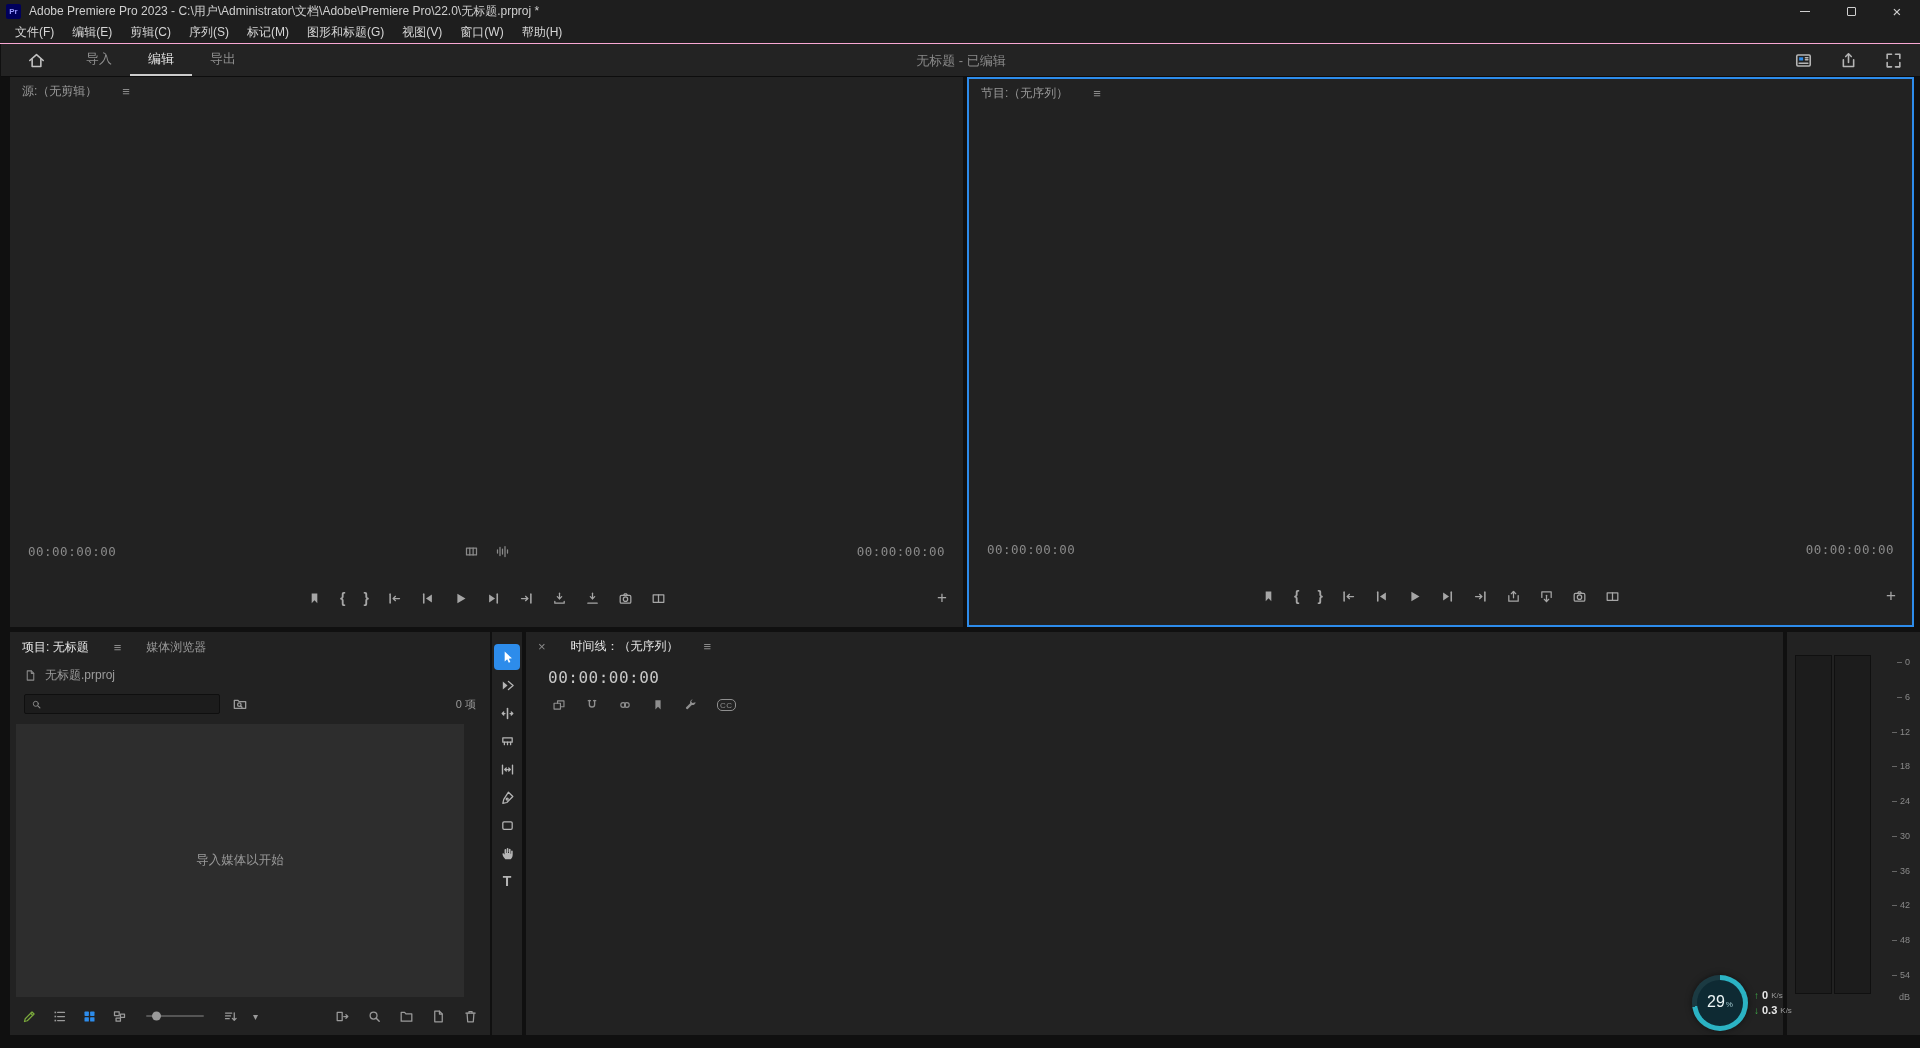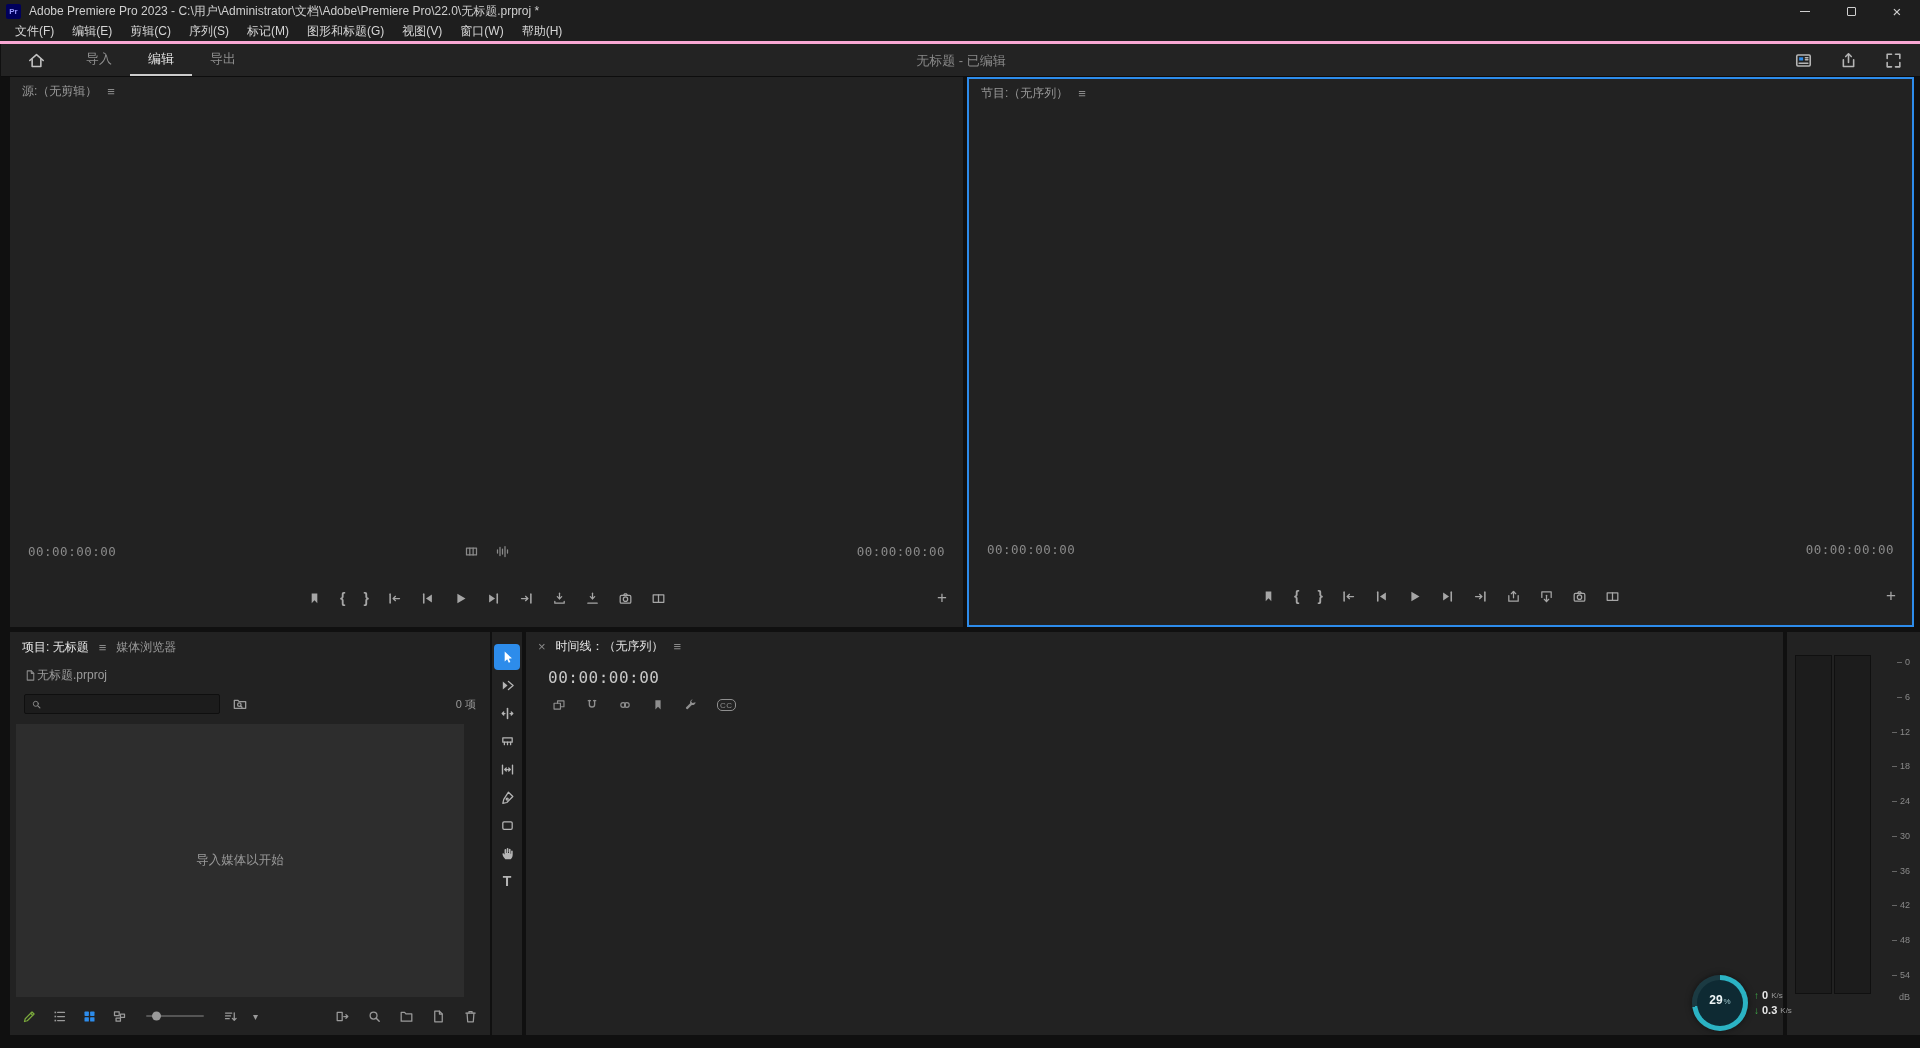--- a/index.html
+++ b/index.html
@@ -12,58 +12,58 @@
   .titlebar{position:absolute;left:0;top:0;width:100%;height:22px;background:#1e1e1e;display:flex;align-items:center;padding-left:6px}
   .prlogo{width:15px;height:15px;background:#00005b;color:#9999ff;font-size:8px;font-weight:bold;display:flex;align-items:center;justify-content:center;border-radius:2px;margin-right:8px;flex:none}
   .wintitle{font-size:12px;color:#cfcfcf;white-space:nowrap}
   .wincontrols{margin-left:auto;display:flex;height:100%}
   .winbtn{width:46px;height:100%;display:flex;align-items:center;justify-content:center;color:#cfcfcf}
   .minbar{width:10px;height:1px;background:#cfcfcf}
   .restorebox{width:9px;height:9px;border:1px solid #cfcfcf;border-radius:1px}
   .closex{font-size:15px;line-height:1}
 
   
-  .menubar{position:absolute;left:0;top:22px;width:100%;height:22px;background:#1e1e1e;display:flex;align-items:flex-end;padding-left:6px;border-bottom:3px solid #f9a8d4}
+  .menubar{position:absolute;left:0;top:22px;width:100%;height:22px;background:#1e1e1e;display:flex;align-items:flex-end;padding-left:6px;border-bottom:1px solid #f9a8d4}
   .menuitem{font-size:12px;color:#d6d6d6;padding:0 9px;height:100%;display:flex;align-items:center;white-space:nowrap}
 
   
   .wsbar{position:absolute;left:1px;top:44px;width:100%;height:33px;background:#232323;border-bottom:1px solid #0d0d0d;display:flex;align-items:center}
   .homebtn{margin-left:26px;color:#c2c2c2;display:flex}
   .homebtn svg{width:19px;height:19px}
   .wstabs{display:flex;margin-left:22px;height:100%}
   .wstab{padding:0 18px;font-size:13px;color:#8f8f8f;display:flex;align-items:center;height:100%;border-bottom:2px solid transparent;white-space:nowrap}
   .wstab.active{color:#e2e2e2;border-bottom-color:#cccccc}
   .wscenter{position:absolute;left:50%;transform:translateX(-50%);top:0;height:33px;display:flex;align-items:center;font-size:13px;color:#8a8a8a;white-space:nowrap}
   .wsright{margin-left:auto;display:flex;align-items:center;gap:26px;padding-right:18px;color:#b5b5b5}
   .wsright svg{width:19px;height:19px}
 
   
   .panel{position:absolute;background:#222222}
-  .paneltabs{height:28px;display:flex;align-items:center;gap:10px;padding-left:12px;flex:none}
+  .paneltabs{height:28px;display:flex;align-items:center;gap:25px;padding-left:12px;flex:none}
   .ptab{font-size:12px;color:#999;white-space:nowrap}
   .ptab.active{color:#e5e5e5}
   .pmenu{color:#8a8a8a;font-size:13px}
   .tabclose{color:#8a8a8a;font-size:13px}
 
   .monitor{display:flex;flex-direction:column}
   .mon-src{left:10px;top:77px;width:953px;height:550px}
   .mon-prog{left:967px;top:77px;width:947px;height:550px;border:2px solid #2d8ceb}
   .viewer{flex:1}
   .tcrow{height:36px;flex:none;display:flex;align-items:center;padding:0 18px}
   .tc{font-family:"DejaVu Sans Mono","Liberation Mono",monospace;font-size:12.5px;color:#8a8a8a;letter-spacing:.5px}
   .tcmid{flex:1;display:flex;justify-content:center;gap:16px;color:#8a8a8a}
   .transport{height:58px;flex:none;position:relative;display:flex;align-items:center;justify-content:center;gap:18px;color:#a6a6a6}
   .brace{font-size:14px;font-weight:bold;line-height:1}
   .ticon{display:flex}
   .tplus{position:absolute;right:16px;top:50%;transform:translateY(-50%);font-size:17px;color:#a6a6a6}
 
   
   .project{left:10px;top:632px;width:480px;height:403px;display:flex;flex-direction:column}
   .projtabs{height:30px}
-  .projroot{height:26px;display:flex;align-items:center;gap:0;padding-left:14px;color:#9c9c9c;font-size:12px;flex:none}
+  .projroot{height:26px;display:flex;align-items:center;gap:8px;padding-left:14px;color:#9c9c9c;font-size:12px;flex:none}
   .projroot svg{width:13px;height:13px;color:#8a8a8a}
   .searchrow{height:32px;display:flex;align-items:center;padding:0 14px;gap:12px;flex:none}
   .searchbox{width:196px;height:20px;background:#1c1c1c;border:1px solid #0f0f0f;border-radius:2px;display:flex;align-items:center;padding:0 6px;gap:5px;flex:none}
   .searchbox svg{width:11px;height:11px;color:#8a8a8a;flex:none}
   .searchbox input{background:transparent;border:none;outline:none;color:#ccc;font-size:12px;width:100%;font-family:inherit}
   .sbin{color:#9a9a9a;display:flex}
   .sbin svg{width:16px;height:16px}
   .count{margin-left:auto;font-size:11px;color:#9a9a9a;white-space:nowrap}
   .bin{flex:1;margin:4px 26px 0 6px;background:#2d2d2d;display:flex;align-items:center;justify-content:center}
   .binmsg{font-size:12.5px;color:#9a9a9a}
@@ -97,21 +97,21 @@
   .mbar{flex:1;background:#1c1c1c;border:1px solid #101010}
   .mscale{position:absolute;right:10px;top:26px;height:322px;display:flex;flex-direction:column;justify-content:space-between;align-items:flex-end}
   .mlabel{font-size:9px;color:#8a8a8a;display:flex;align-items:center;gap:3px;line-height:1}
   .mtick{width:5px;height:1px;background:#666;display:inline-block}
   .munit{position:absolute;right:10px;top:360px;font-size:9px;color:#8a8a8a}
 
   
   .netbadge{position:absolute;left:1692px;top:975px;z-index:9;display:flex;align-items:center}
   .ring{width:56px;height:56px;border-radius:50%;background:conic-gradient(#2bb3c4 0deg 262deg,#1b3a42 262deg 360deg);display:flex;align-items:center;justify-content:center;box-shadow:0 0 6px rgba(0,0,0,.5)}
   .ringin{width:46px;height:46px;border-radius:50%;background:#0e2a33;display:flex;align-items:baseline;justify-content:center;color:#eef6f7;padding-top:14px}
-  .pct{font-size:12px;font-weight:bold;line-height:1}
+  .pct{font-size:16px;font-weight:normal;line-height:1}
   .pctu{font-size:8px;margin-left:1px;color:#9fc6cd}
   .speeds{margin-left:6px;display:flex;flex-direction:column;gap:4px}
   .speed{display:flex;align-items:center;gap:3px;font-size:11px;color:#e8e8e8;font-weight:bold;line-height:1}
   .sparrow{color:#3fae49;font-size:10px;font-weight:bold}
   .sunit{font-size:8px;color:#9a9a9a;font-weight:normal}
 
   
   .statusbar{position:absolute;left:0;top:1035px;width:100%;height:13px;background:#0a0a0a;overflow:hidden}
   .sbcircle{position:absolute;left:12px;top:2px;width:9px;height:9px;border:2px solid #777;border-radius:50%}
   .sbthumb{position:absolute;left:732px;top:3px;width:176px;height:7px;background:#4a4a4a;border-radius:3px}

